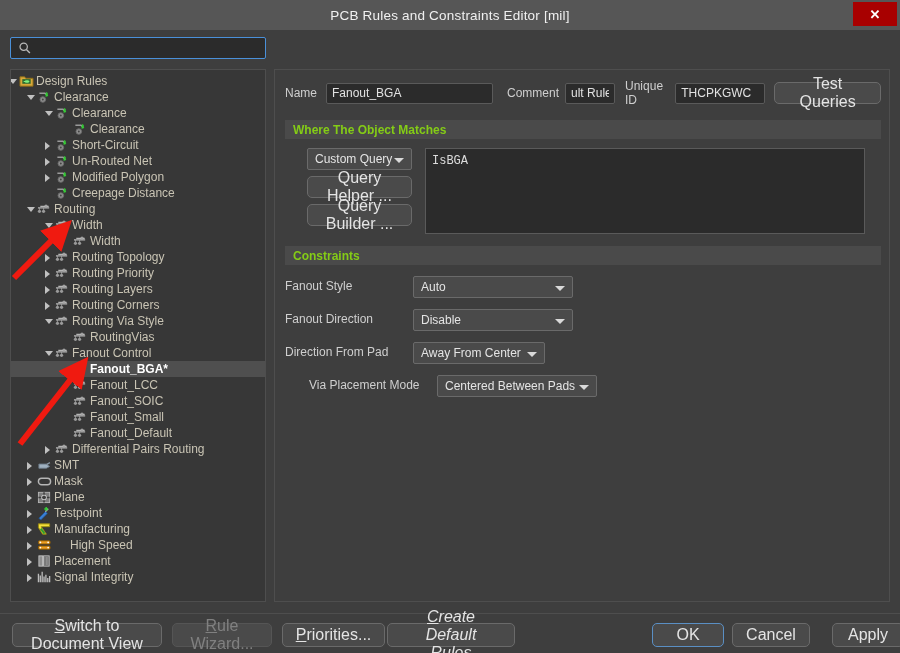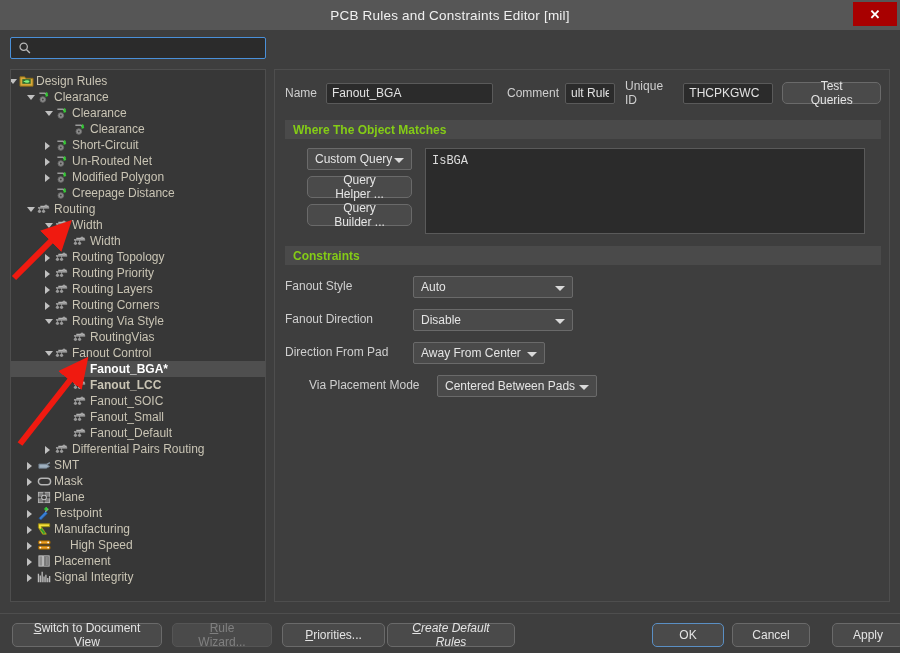--- a/index.html
+++ b/index.html
@@ -97,21 +97,21 @@
   .lblsm{ color:#cfcfcf; font-size:12px; }
   .txtin{
     background:#2b2b2b; border:1px solid #5a5a5a; border-radius:2px;
     color:#e2e2e2; font-family:"Liberation Sans", sans-serif; font-size:12px;
     height:21px; padding:0 5px; outline:none;
   }
   .btn{
     background:#4a4a4a;
     border:1px solid #6a6a6a;
     border-radius:5px;
-    color:#e4e4e4; font-size:12px;
+    color:#e4e4e4; font-size:16px;
     height:22px; padding:0 16px;
     cursor:pointer;
     display:inline-flex; align-items:center; justify-content:center;
     font-family:"Liberation Sans", sans-serif;
   }
   .btn:disabled, .btn.disabled{ color:#808080; border-color:#555; }
 
   .sectionhdr{
     position:absolute; left:10px; width:596px; height:19px;
     background:#4a4a4a; color:#84cc16;
@@ -413,21 +413,21 @@
           <span class="lbl" style="left: 79px;">Fanout_BGA*</span>
         </div>
         <div class="treerow">
           <svg viewBox="0 0 16 15" class="ico" style="left: 62px;">
             <circle cx="2.6" cy="10" r="1.7" fill="#9a9a9a"></circle>
             <circle cx="7" cy="10" r="1.7" fill="#9a9a9a"></circle>
             <circle cx="9.6" cy="4.4" r="1.7" fill="#9a9a9a"></circle>
             <path d="M1 6.4h12M3.5 4.6h9" stroke="#b5b5b5" stroke-width="1.3"></path>
             <path d="M2.6 8.4V6.4M7 8.4V6.4M9.6 6.1V4.4" stroke="#9a9a9a" stroke-width="1.2"></path>
           </svg>
-          <span class="lbl" style="left: 79px; font-weight: bold;">Fanout_LCC</span>
+          <span class="lbl" style="left: 79px;">Fanout_LCC</span>
         </div>
         <div class="treerow">
           <svg viewBox="0 0 16 15" class="ico" style="left: 62px;">
             <circle cx="2.6" cy="10" r="1.7" fill="#9a9a9a"></circle>
             <circle cx="7" cy="10" r="1.7" fill="#9a9a9a"></circle>
             <circle cx="9.6" cy="4.4" r="1.7" fill="#9a9a9a"></circle>
             <path d="M1 6.4h12M3.5 4.6h9" stroke="#b5b5b5" stroke-width="1.3"></path>
             <path d="M2.6 8.4V6.4M7 8.4V6.4M9.6 6.1V4.4" stroke="#9a9a9a" stroke-width="1.2"></path>
           </svg>
           <span class="lbl" style="left: 79px;">Fanout_SOIC</span>

